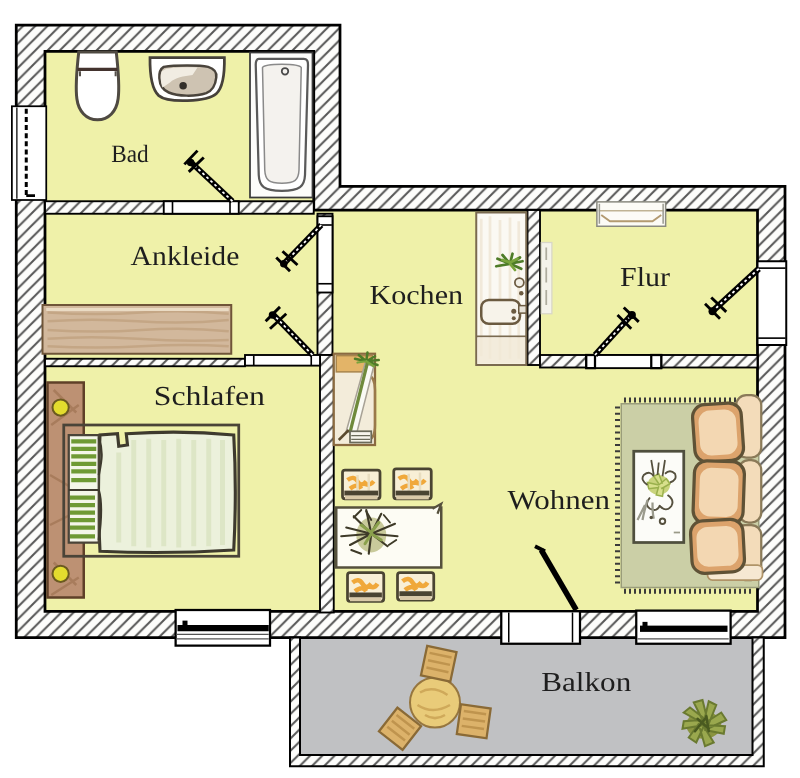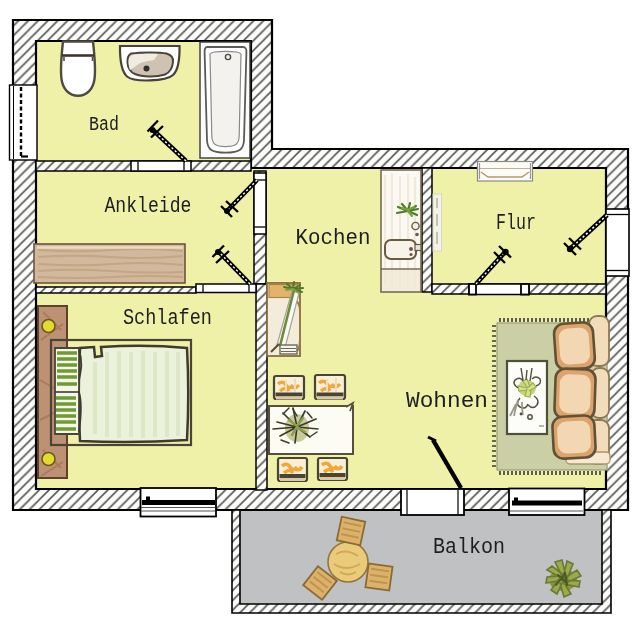--- a/index.html
+++ b/index.html
@@ -1,16 +1,16 @@
 <!DOCTYPE html>
 <html><head>
 <meta charset="utf-8">
 <style>
   html,body{margin:0;padding:0;background:#fff;}
-  #plan{width:640px;height:622px;position:relative;font-family:Liberation Mono, monospace;}
+  #plan{width:640px;height:622px;position:relative;font-family:Liberation Serif, serif;}
   svg{display:block;}
 </style>
 </head>
 <body>
 <div id="plan">
 <svg width="640" height="622" viewBox="0 0 640 622">
 <defs>
 <pattern id="hatch" width="9.8" height="9.8" patternUnits="userSpaceOnUse">
   <rect width="9.8" height="9.8" fill="#fdfdfb"></rect>
   <path d="M-2.45,2.45 L2.45,-2.45 M0,9.8 L9.8,0 M7.35,12.25 L12.25,7.35" stroke="#575757" stroke-width="1.6" fill="none"></path>

